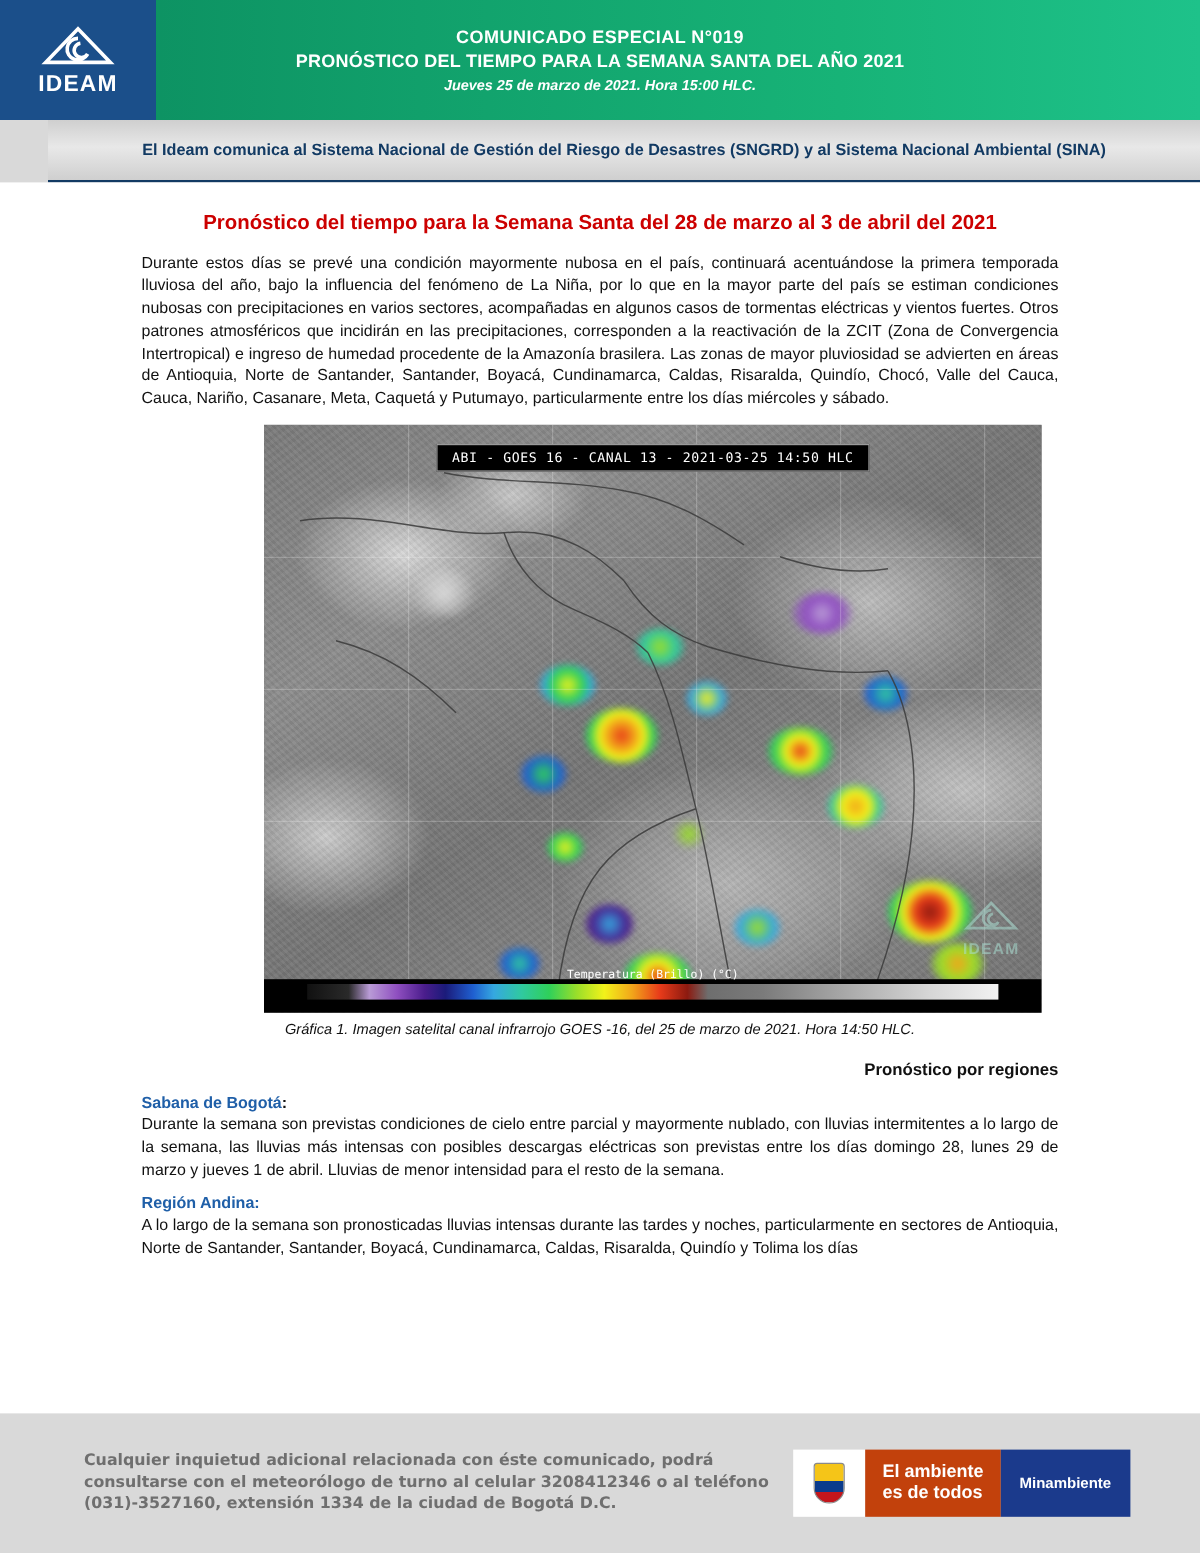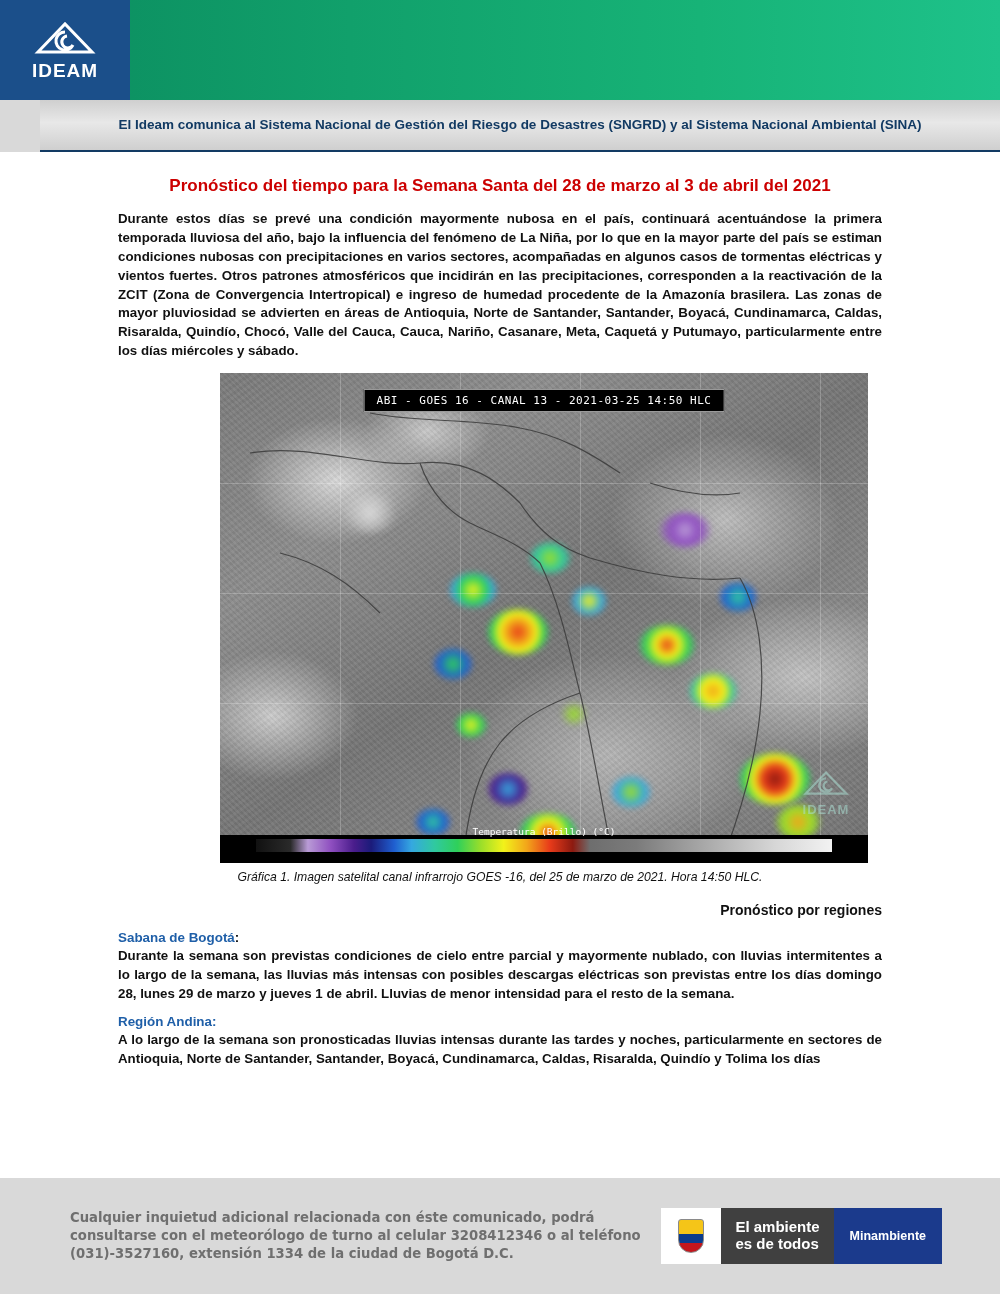--- a/index.html
+++ b/index.html
@@ -93,21 +93,20 @@
     font-size: 17px;
     font-weight: bold;
     margin: 8px 0 14px 0;
   }
   p.body-text {
     margin: 0 0 10px 0;
     font-size: 13.3px;
     line-height: 1.42;
     color: #111111;
     text-align: justify;
-    font-weight: bold;
   }
 
   
   .figure {
     margin: 12px auto 0 auto;
     width: 560px;
   }
   .sat {
     position: relative;
     width: 648px;
@@ -268,21 +267,21 @@
     background: #ffffff;
     display: flex; align-items: center; justify-content: center;
   }
   .gov-shield {
     width: 26px; height: 34px;
     background: linear-gradient(to bottom, #f5c518 0%, #f5c518 45%, #0a3b8c 45%, #0a3b8c 72%, #c3161c 72%, #c3161c 100%);
     border-radius: 3px 3px 13px 13px;
     border: 1px solid #8a8a8a;
   }
   .gov-green {
-    background: #404040;
+    background: #c2410c;
     color: #ffffff;
     padding: 6px 14px;
     display: flex; flex-direction: column; justify-content: center;
     line-height: 1.12;
     font-weight: bold;
     font-size: 15px;
   }
   .gov-blue {
     background: #1b3a8c;
     color: #ffffff;
@@ -299,20 +298,25 @@
 
   <div class="header">
     <div class="logo-box">
       <div class="logo-mark">
         <svg width="62" height="40" viewBox="0 0 62 40">
           <path d="M4 34 L31 6 L58 34 Z" fill="none" stroke="#ffffff" stroke-width="3"></path>
           <path d="M31 14 a9 9 0 1 0 8 13 a6 6 0 1 1 -6 -9" fill="none" stroke="#ffffff" stroke-width="3"></path>
         </svg>
       </div>
       <div class="logo-text">IDEAM</div>
+    </div>
+    <div class="header-titles">
+      <div class="l1">COMUNICADO ESPECIAL N°019</div>
+      <div class="l2">PRONÓSTICO DEL TIEMPO PARA LA SEMANA SANTA DEL AÑO 2021</div>
+      <div class="l3">Jueves 25 de marzo de 2021. Hora 15:00 HLC.</div>
     </div>
   </div>
 
   <div class="subheader">
     <span>El Ideam comunica al Sistema Nacional de Gestión del Riesgo de Desastres (SNGRD) y al Sistema Nacional Ambiental (SINA)</span>
   </div>
 
   <div class="content">
 
     <div class="doc-title">Pronóstico del tiempo para la Semana Santa del 28 de marzo al 3 de abril del 2021</div>

